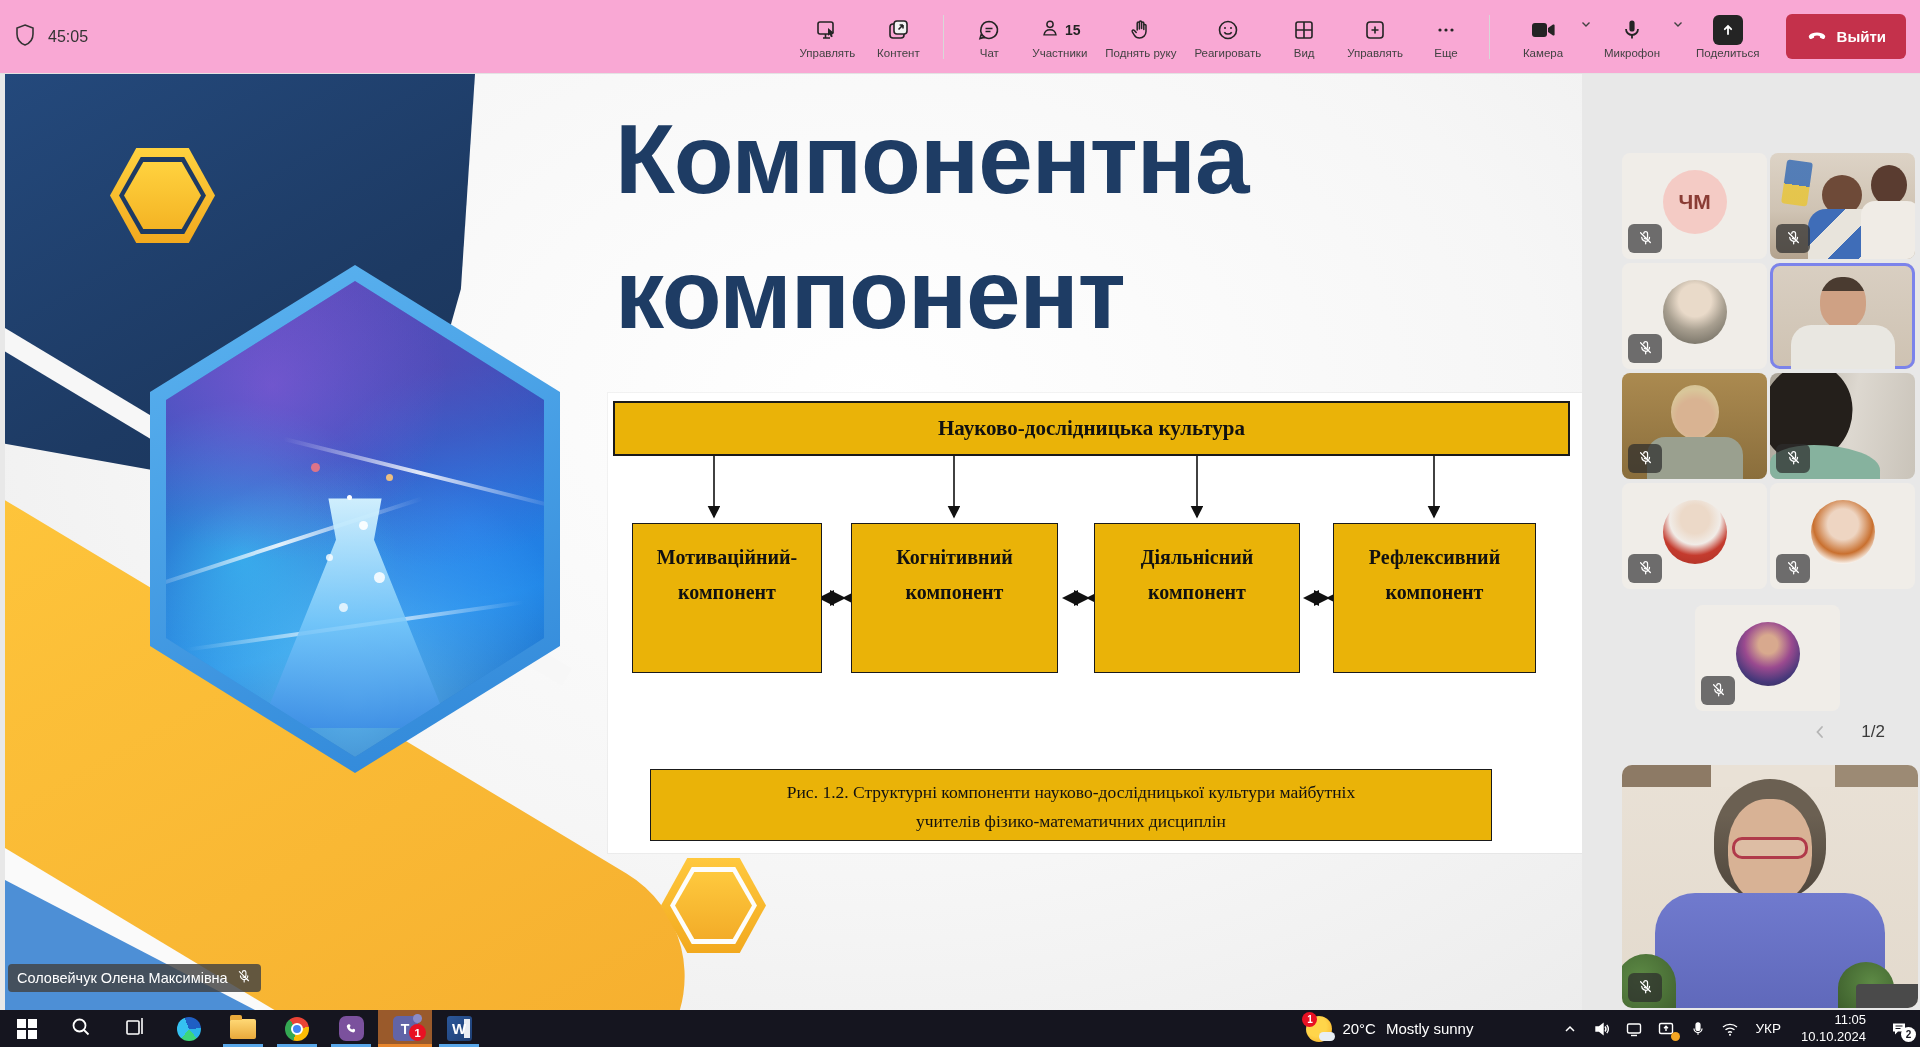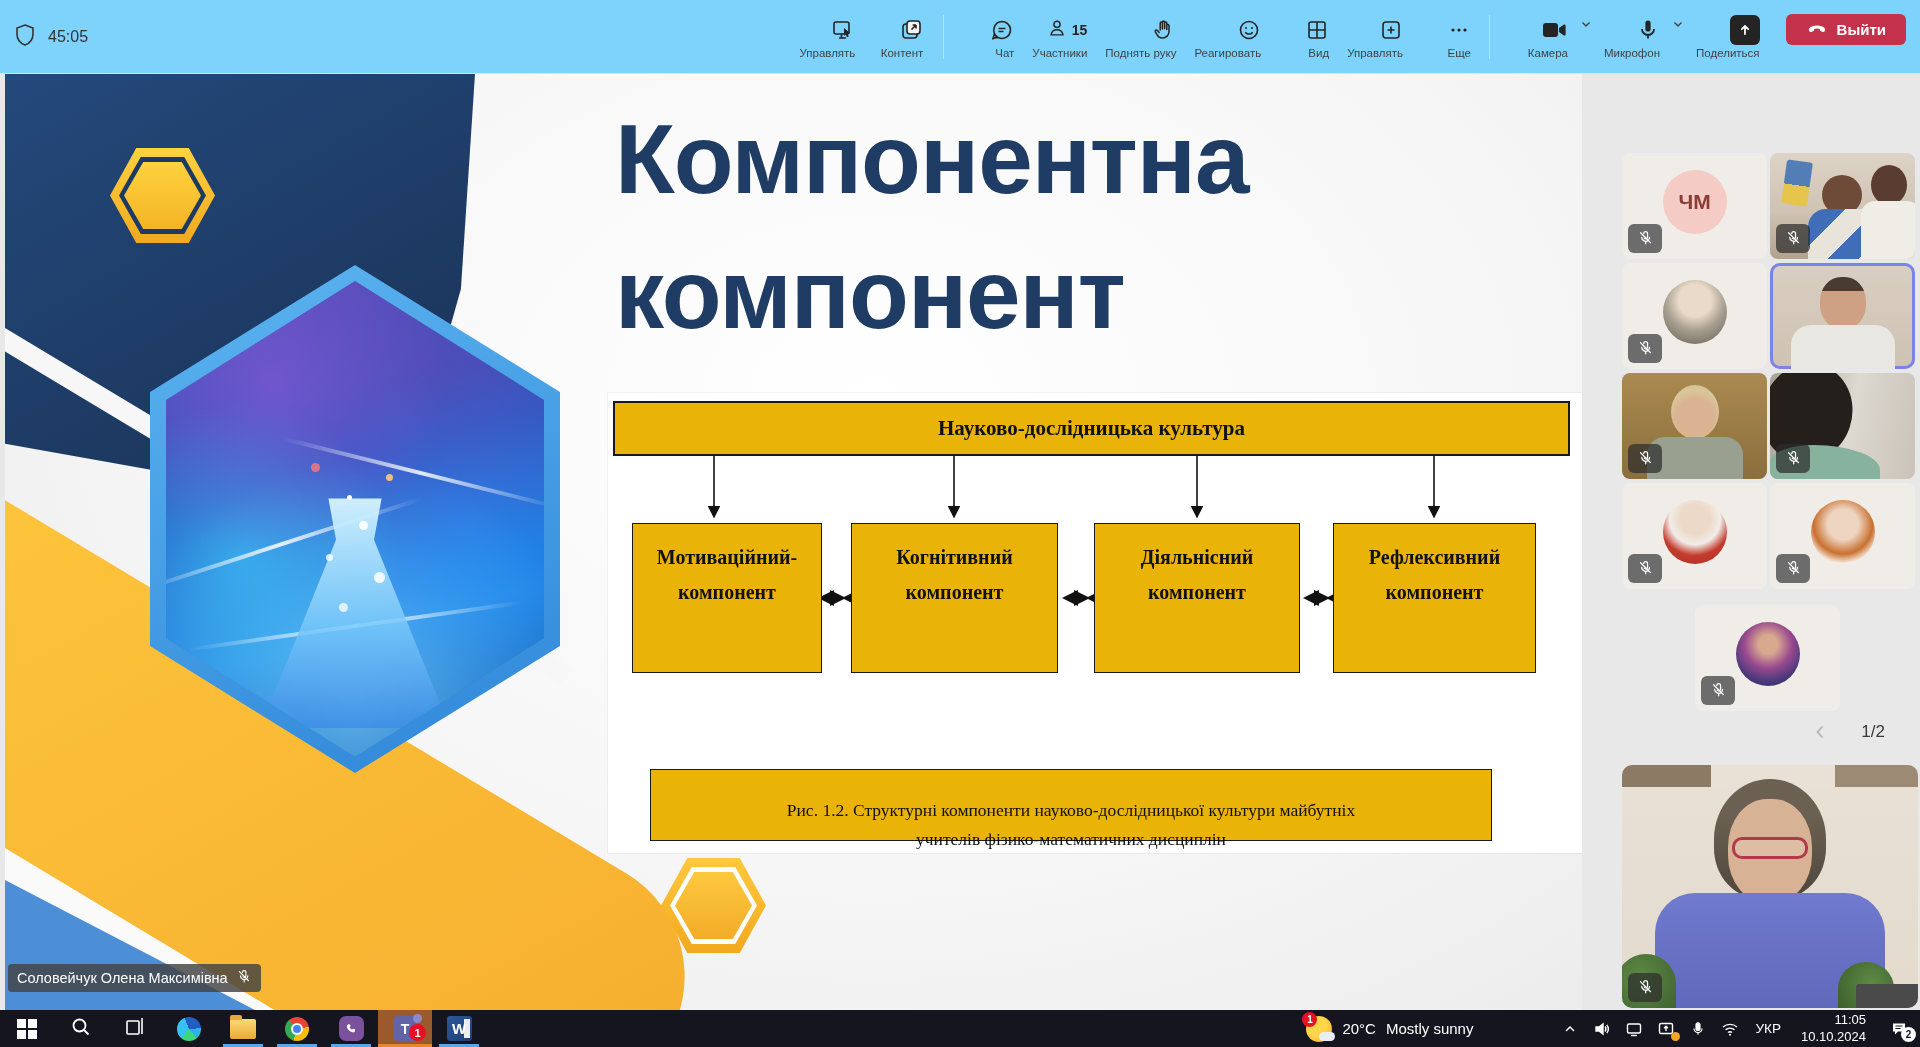--- a/index.html
+++ b/index.html
@@ -1,32 +1,32 @@
 <!DOCTYPE html>
 <html><head>
 <meta charset="utf-8">
 <style>
   * { margin:0; padding:0; box-sizing:border-box; }
   html,body { width:1920px; height:1047px; background:#e8e8e8; font-family:"Liberation Sans",sans-serif; }
   .screen { position:relative; width:1920px; height:1047px; overflow:hidden; background:#e8e8e8; }
 
   
-  .toolbar { position:absolute; top:0; left:0; right:0; height:74px; background:#7dd3fc; border-bottom:1px solid #e3e3e3; display:flex; align-items:center; padding:0 14px; z-index:50; }
+  .toolbar { position:absolute; top:0; left:0; right:0; height:74px; background:#f9a8d4; border-bottom:1px solid #e3e3e3; display:flex; align-items:center; padding:0 14px; z-index:50; }
   .toolbar-left { display:flex; align-items:center; gap:12px; width:230px; }
   .timer { font-size:16px; color:#333; }
   .toolbar-center { margin-left:auto; display:flex; align-items:flex-start; gap:2px; }
-  .tb-btn { display:flex; flex-direction:column; align-items:flex-end; justify-content:center; min-width:66px; padding:6px 8px 4px; border-radius:6px; cursor:pointer; }
+  .tb-btn { display:flex; flex-direction:column; align-items:center; justify-content:center; min-width:66px; padding:6px 8px 4px; border-radius:6px; cursor:pointer; }
   .tb-ico { height:28px; display:flex; align-items:center; justify-content:center; gap:4px; }
   .tb-label { font-size:11.5px; color:#424242; margin-top:3px; white-space:nowrap; }
   .pcount { font-size:14px; font-weight:bold; color:#242424; }
   .tb-sep { width:1px; height:44px; background:#d8d8d8; margin:0 10px; align-self:center; }
   .toolbar-right { display:flex; align-items:flex-start; margin-left:10px; gap:4px; }
   .chev { color:#424242; font-size:11px; margin-top:8px; }
   .share-sq { width:30px; height:30px; background:#242424; border-radius:6px; display:flex; align-items:center; justify-content:center; }
-  .leave-btn { margin-left:14px; margin-top:4px; background:#c4314b; color:#fff; border:none; border-radius:6px; height:31px; padding:0 20px; display:flex; align-items:center; gap:9px; font-size:15px; font-weight:bold; cursor:pointer; font-family:inherit;justify-content:space-between; }
+  .leave-btn { margin-left:14px; margin-top:4px; background:#c4314b; color:#fff; border:none; border-radius:6px; height:45px; padding:0 20px; display:flex; align-items:center; gap:9px; font-size:15px; font-weight:bold; cursor:pointer; font-family:inherit;justify-content:space-between; }
 
   
   .main { position:absolute; top:74px; left:0; right:0; bottom:37px; background:#e8e8e8; }
 
   
   .slide { position:absolute; left:5px; top:0; width:1577px; height:936px; overflow:hidden;
            background:radial-gradient(ellipse at 55% 35%, #ffffff 0%, #f6f6f6 55%, #eaeaea 100%); }
   .decor-navy { position:absolute; left:0; top:0; width:470px; height:430px;
     background:linear-gradient(150deg,#24497c 0%, #1d3a63 60%, #1a3458 100%);
     clip-path:polygon(0 0, 100% 0, 97% 50%, 88% 85%, 72% 100%, 0 86%); }
@@ -70,21 +70,21 @@
 
   
   .figure { position:absolute; left:603px; top:319px; width:975px; height:460px; background:#fff; box-shadow:0 0 0 1px rgba(0,0,0,0.04); font-family:"Liberation Serif",serif; color:#111; }
   .fig-box { position:absolute; border:2px solid #1a1a1a; background:#eab308; text-align:center; }
   .root-box { left:5px; top:8px; width:957px; height:55px; display:flex; align-items:center; justify-content:center; font-weight:bold; font-size:21px; }
   .comp-box { top:130px; height:150px; font-weight:bold; font-size:20px; line-height:1.75; padding-top:16px; border-width:1.5px; }
   .cb1 { left:24px;  width:190px; }
   .cb2 { left:243px; width:207px; }
   .cb3 { left:486px; width:206px; }
   .cb4 { left:725px; width:203px; }
-  .caption-box { left:42px; top:376px; width:842px; height:72px; border-width:1.5px; font-size:17.5px; line-height:1.65; padding-top:26px;font-family:Liberation Serif, serif; }
+  .caption-box { left:42px; top:376px; width:842px; height:72px; border-width:1.5px; font-size:17.5px; line-height:1.65; padding-top:8px;font-family:Liberation Serif, serif; }
   .fig-arrows { position:absolute; left:0; top:0; }
 
   .name-pill { position:absolute; left:3px; top:890px; height:28px; background:rgba(66,66,66,.82); border-radius:4px; display:flex; align-items:center; gap:8px; padding:0 9px; z-index:20; }
   .name-pill span { color:#fff; font-size:14.5px; }
 
   
   .sidebar { position:absolute; left:1620px; top:0; width:300px; height:936px; }
   .tile { position:absolute; width:145px; height:106px; border-radius:8px; overflow:hidden; background:#f0ede8; cursor:pointer; }
   .tile.active { outline:3px solid #7b83eb; outline-offset:-3px; border-radius:10px; }
   .r1 { top:79px;text-align:center; }  .r2 { top:189px; } .r3 { top:299px; } .r4 { top:409px; }

